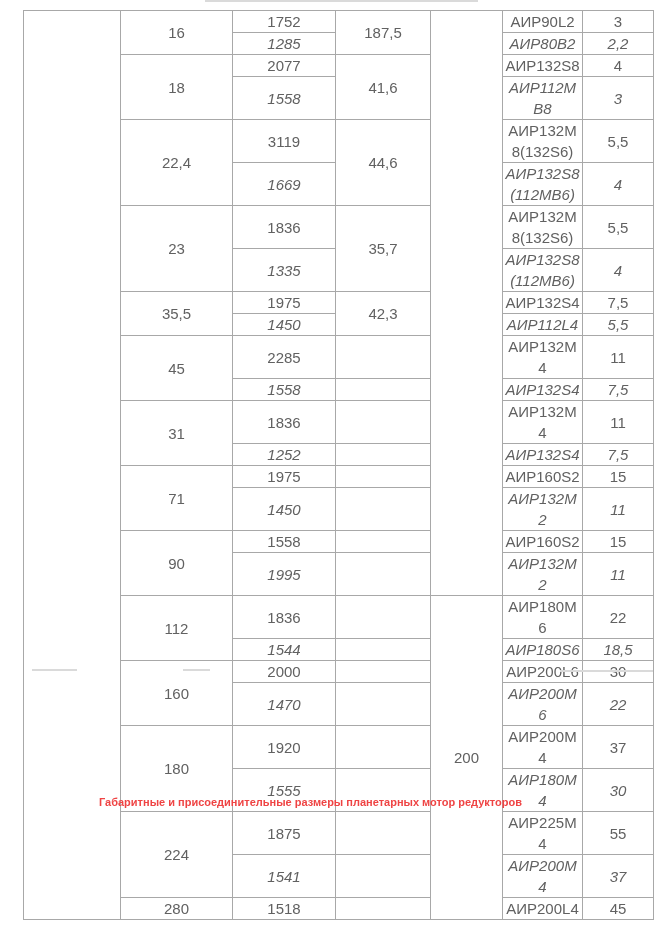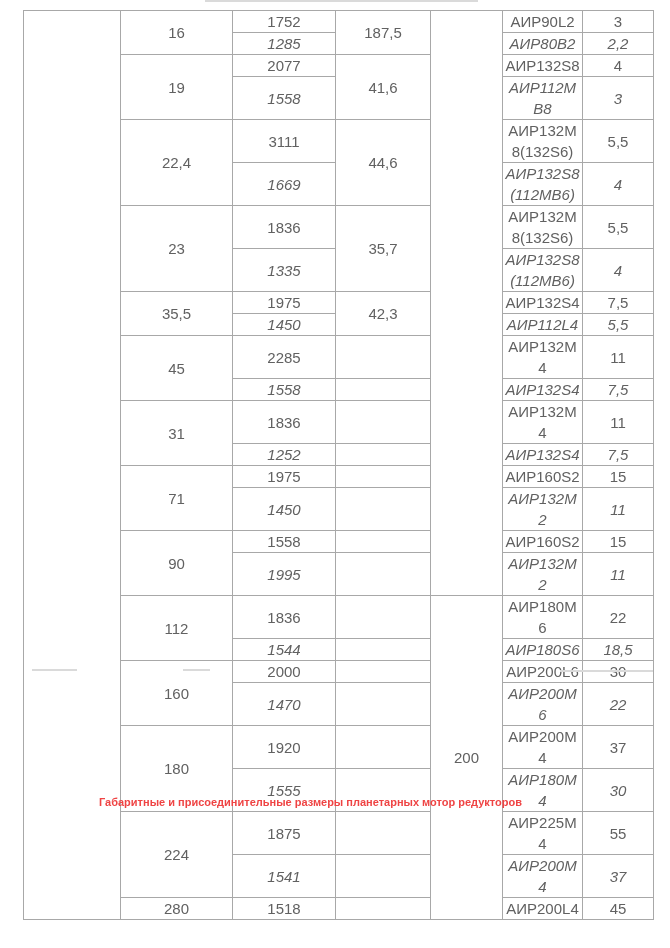--- a/index.html
+++ b/index.html
@@ -42,34 +42,34 @@
       <td rowspan="18"></td>
       <td class="motor">АИР90L2</td>
       <td>3</td>
     </tr>
     <tr class="h21">
       <td class="sh">1285</td>
       <td class="sh motor">АИР80В2</td>
       <td class="sh">2,2</td>
     </tr>
     <tr class="h21">
-      <td rowspan="2">19</td>
+      <td rowspan="2">18</td>
       <td>2077</td>
       <td rowspan="2">41,6</td>
       <td class="motor">АИР132S8</td>
       <td>4</td>
     </tr>
     <tr class="h22">
       <td class="sh">1558</td>
       <td class="sh motor">АИР112МВ8</td>
       <td class="sh">3</td>
     </tr>
     <tr class="h40">
       <td rowspan="2">22,4</td>
-      <td>3111</td>
+      <td>3119</td>
       <td rowspan="2">44,6</td>
       <td class="motor">АИР132М8(132S6)</td>
       <td>5,5</td>
     </tr>
     <tr class="h38">
       <td class="sh">1669</td>
       <td class="sh motor">АИР132S8(112МВ6)</td>
       <td class="sh">4</td>
     </tr>
     <tr class="h43">

